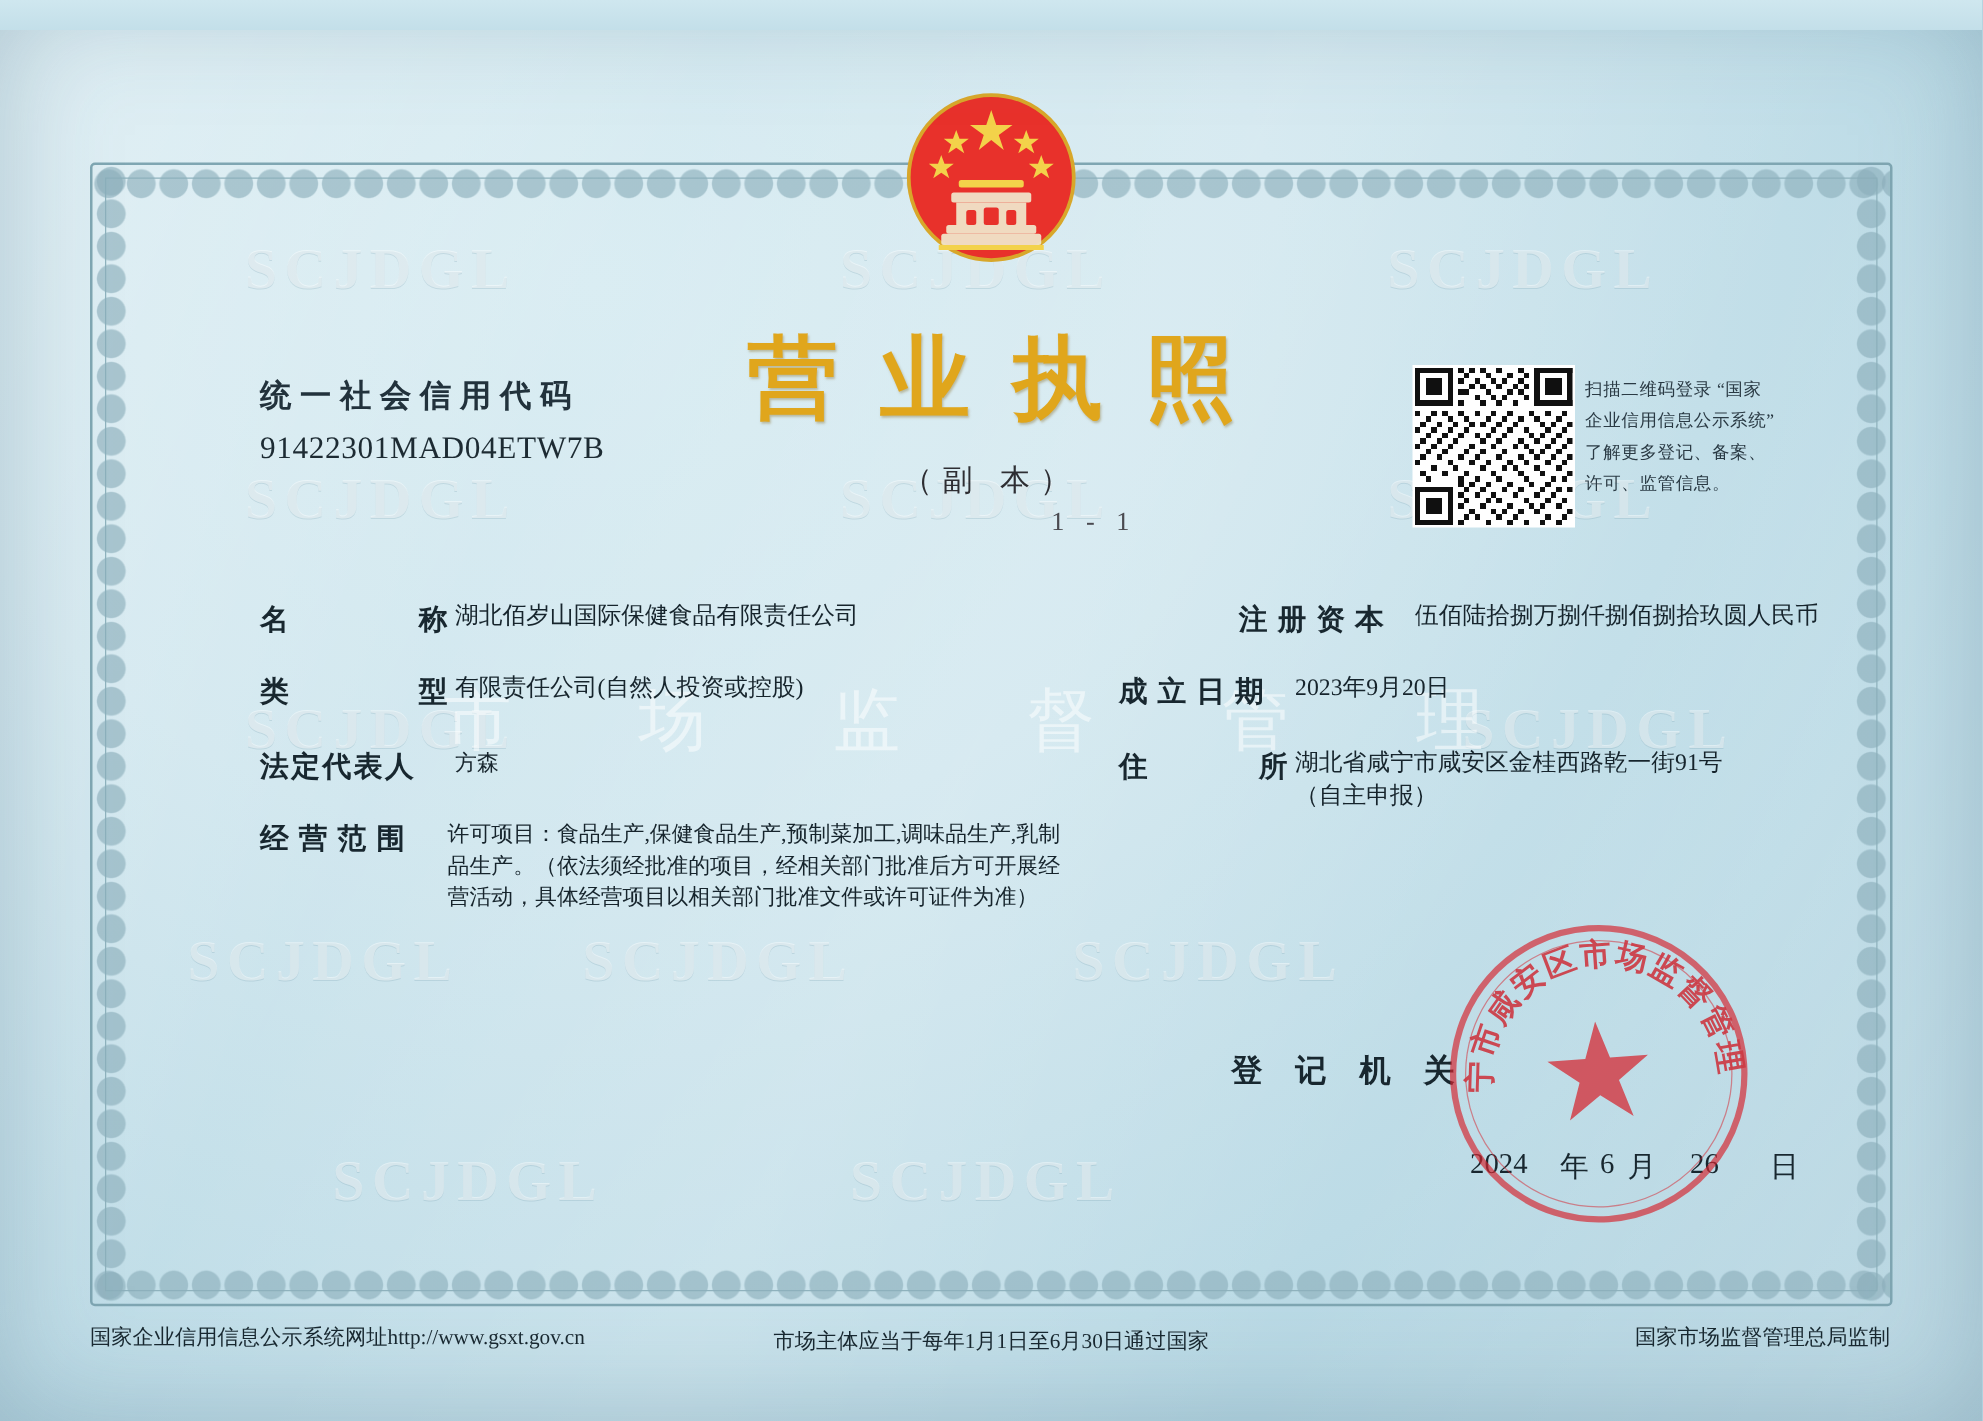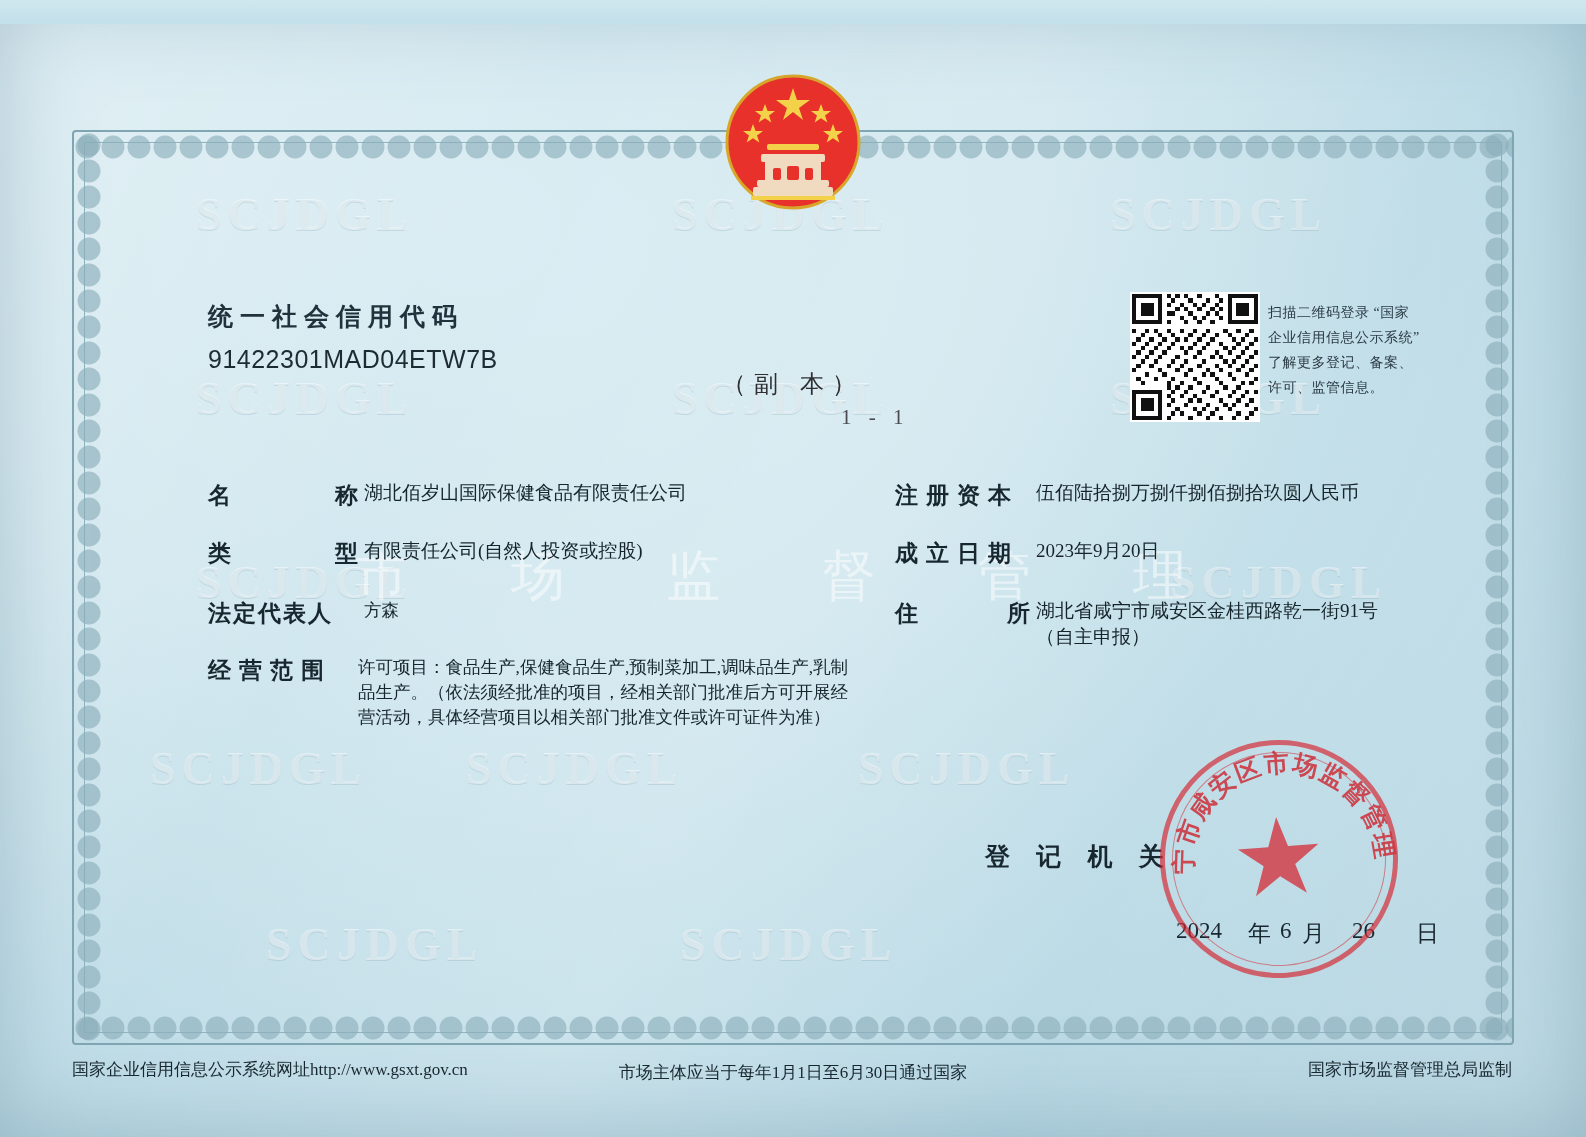--- a/index.html
+++ b/index.html
@@ -154,21 +154,21 @@
     font-family: "Liberation Serif", serif;
     font-size: 25px;
     font-weight: bold;
     letter-spacing: 7px;
     color: #22323c;
   }
   .credit-value {
     position: absolute;
     left: 208px;
     top: 345px;
-    font-family: Liberation Sans, sans-serif;
+    font-family: Liberation Serif, serif;
     font-size: 25px;
     letter-spacing: 0.5px;
     color: #1d2b33;
   }
 
   
   .qr-wrap {
     position: absolute;
     left: 1130px;
     top: 292px;
@@ -378,20 +378,21 @@
       <rect x="78" y="104" width="12" height="14" rx="2"></rect>
       <rect x="64" y="106" width="8" height="12" rx="2"></rect>
       <rect x="96" y="106" width="8" height="12" rx="2"></rect>
     </g>
     <g fill="#f3d24a">
       <rect x="42" y="134" width="84" height="4"></rect>
       <rect x="58" y="82" width="52" height="6" rx="2"></rect>
     </g>
   </svg>
 
+  <div class="title">营业执照</div>
   <div class="subtitle">（副 本）</div>
   <div class="serial">1 - 1</div>
 
   <div class="credit-label">统一社会信用代码</div>
   <div class="credit-value">91422301MAD04ETW7B</div>
 
   <div class="qr-wrap">
     <svg class="qr" viewBox="0 0 29 29" shape-rendering="crispEdges">
       <rect width="29" height="29" fill="#ffffff"></rect>
       <g fill="#101010">
@@ -635,21 +636,21 @@
     <div class="f-value small" style="margin-left:6px;">方森</div>
   </div>
 
   <div class="field" style="left:208px; top:655px; width:690px;">
     <div class="label-box">
       <span style="letter-spacing:8px;">经营范围</span>
     </div>
     <div class="f-value small" style="margin-left:0; width:500px;">许可项目：食品生产,保健食品生产,预制菜加工,调味品生产,乳制品生产。（依法须经批准的项目，经相关部门批准后方可开展经营活动，具体经营项目以相关部门批准文件或许可证件为准）</div>
   </div>
 
-  <div class="field" style="left:895px; top:480px; width:560px;">
+  <div class="field" style="left:895px; top:480px; width:560px;justify-content:flex-end;">
     <div class="label-box" style="width:135px;">
       <span style="letter-spacing:8px;">注册资本</span>
     </div>
     <div class="f-value" style="margin-left:6px;">伍佰陆拾捌万捌仟捌佰捌拾玖圆人民币</div>
   </div>
 
   <div class="field" style="left:895px; top:538px; width:560px;">
     <div class="label-box" style="width:135px;">
       <span style="letter-spacing:8px;">成立日期</span>
     </div>

